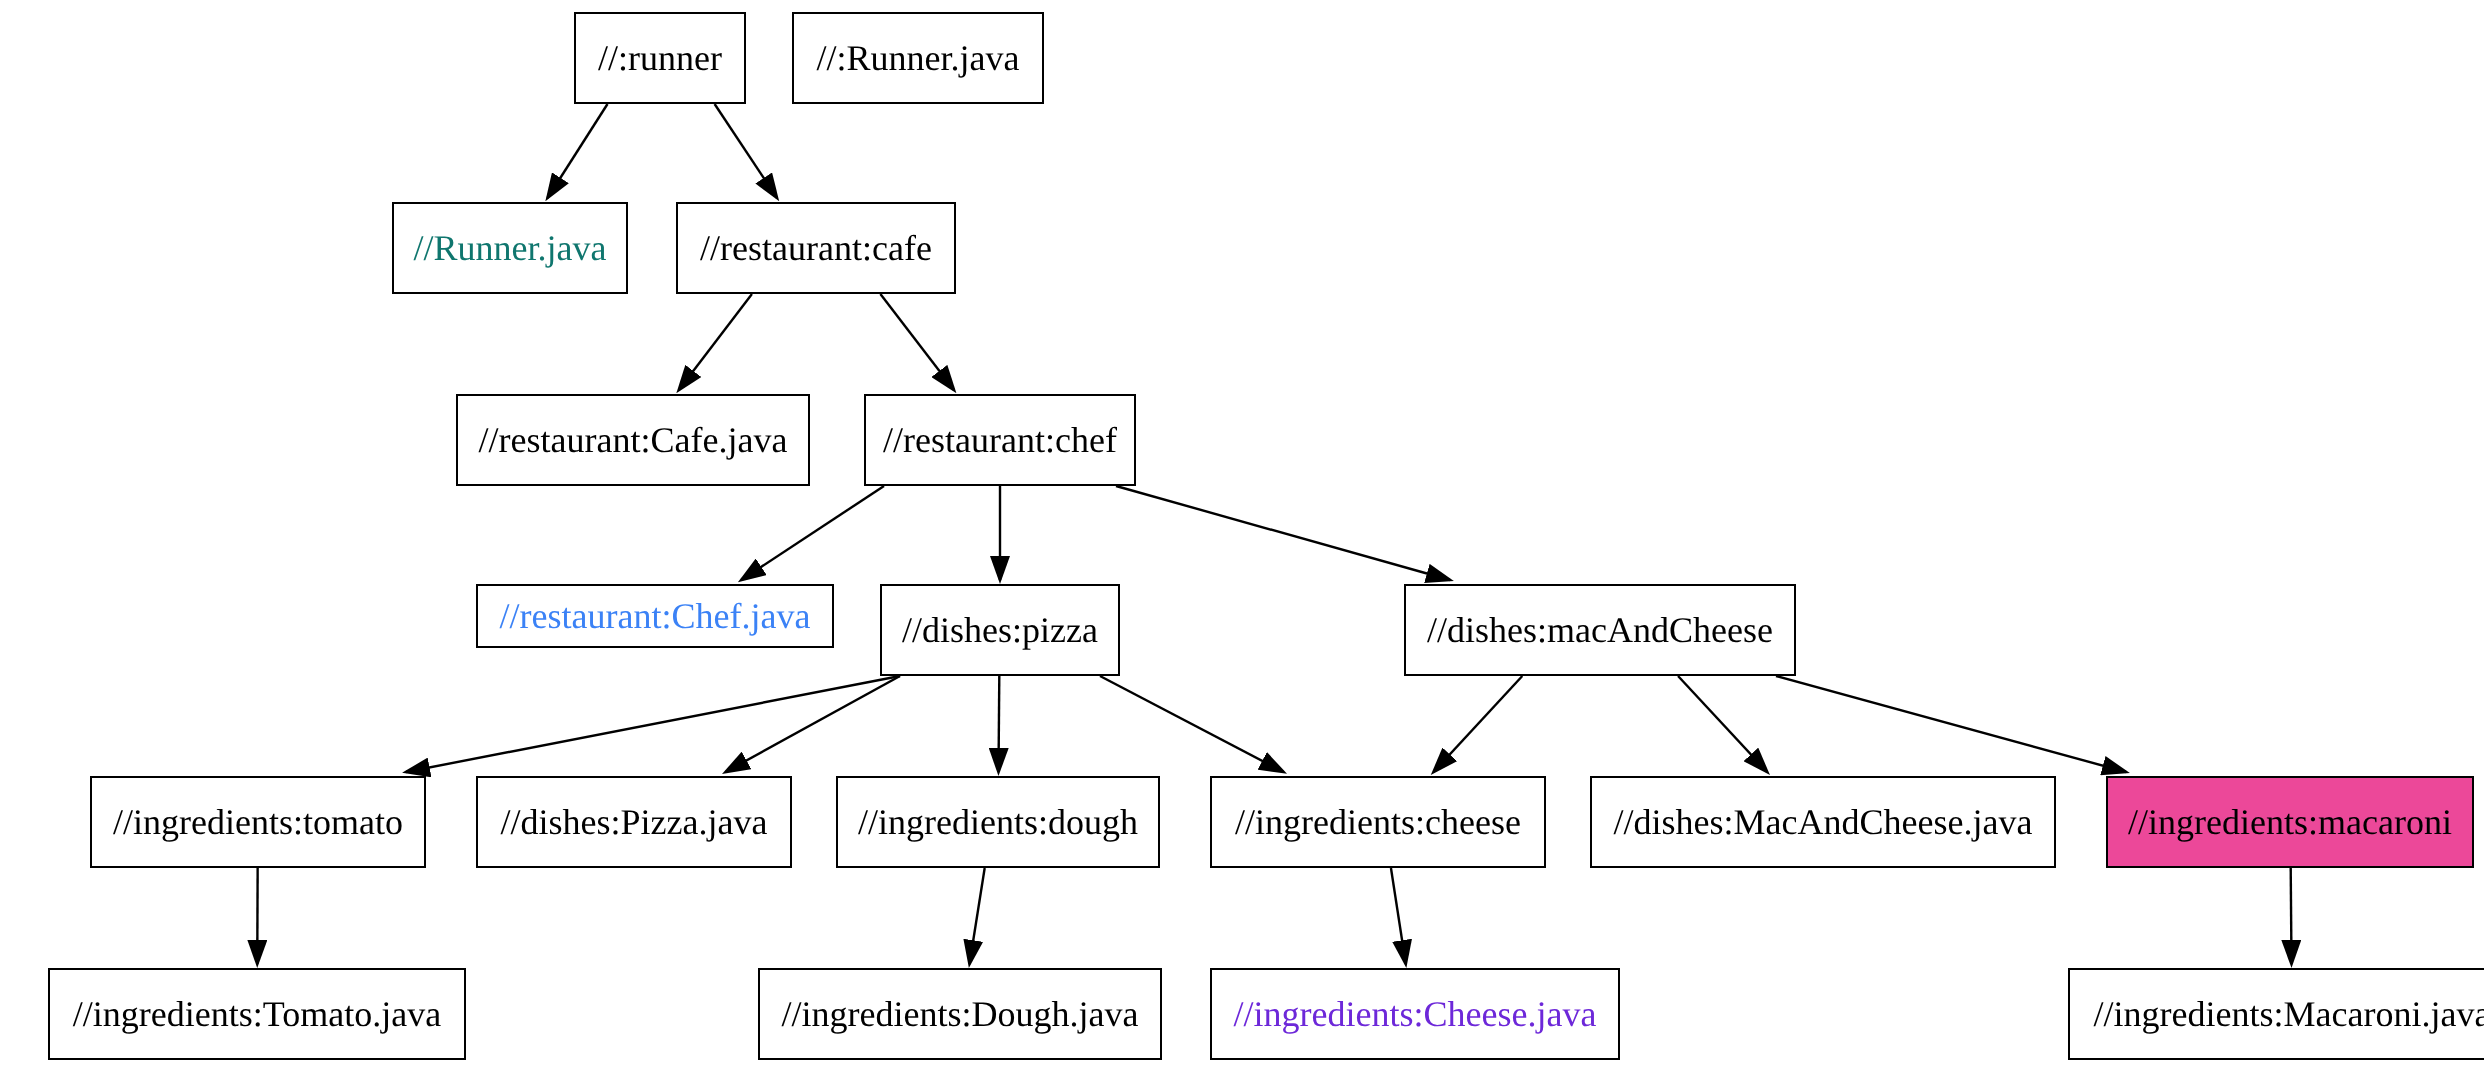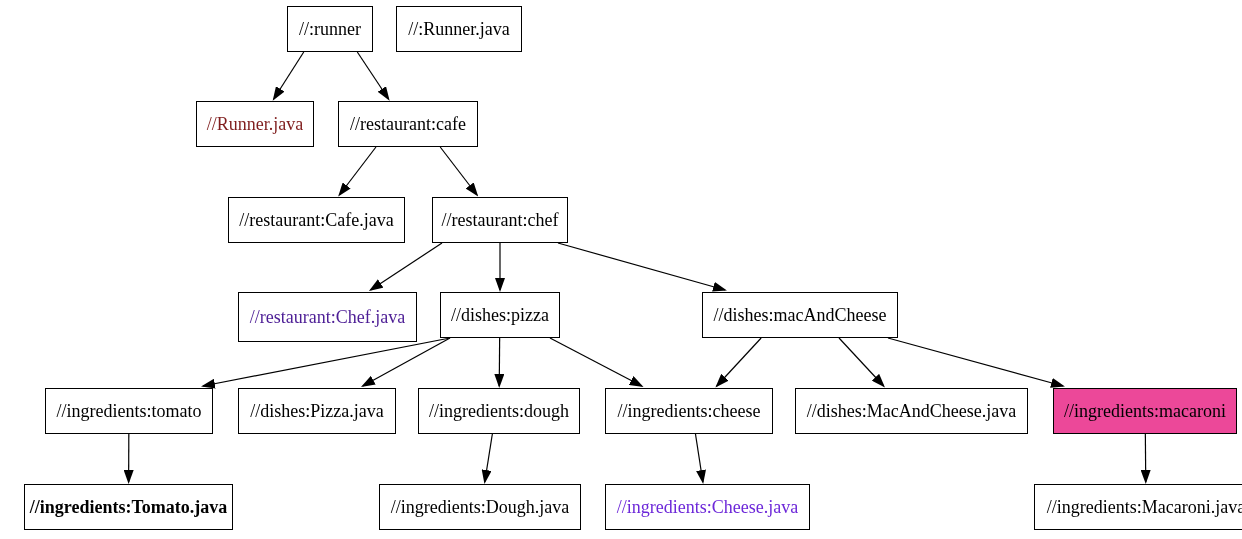--- a/index.html
+++ b/index.html
@@ -63,33 +63,33 @@
         <line x1="1125.35" y1="434" x2="1125.75" y2="482" stroke="#000000" stroke-width="1.2" marker-end="url(#arrowhead)"></line>
       </g>
   </svg>
 
 <div class="node" style="left: 267px; top: 6px; width: 86px; height: 46px; background: rgb(255, 255, 255); border-color: rgb(0, 0, 0); color: rgb(0, 0, 0);">
       <span>//:runner</span>
     </div>
     <div class="node" style="left: 376px; top: 6px; width: 126px; height: 46px; background: rgb(255, 255, 255); border-color: rgb(0, 0, 0); color: rgb(0, 0, 0);">
       <span>//:Runner.java</span>
     </div>
-    <div class="node" style="left: 176px; top: 101px; width: 118px; height: 46px; background: rgb(255, 255, 255); border-color: rgb(0, 0, 0); color: #7f1d1d;">
+    <div class="node" style="left: 176px; top: 101px; width: 118px; height: 46px; background: rgb(255, 255, 255); border-color: rgb(0, 0, 0); color: #0f766e;">
       <span>//Runner.java</span>
     </div>
     <div class="node" style="left: 318px; top: 101px; width: 140px; height: 46px; background: rgb(255, 255, 255); border-color: rgb(0, 0, 0); color: rgb(0, 0, 0); align-items: center;">
       <span>//restaurant:cafe</span>
     </div>
     <div class="node" style="left: 208px; top: 197px; width: 177px; height: 46px; background: rgb(255, 255, 255); border-color: rgb(0, 0, 0); color: rgb(0, 0, 0);">
       <span>//restaurant:Cafe.java</span>
     </div>
     <div class="node" style="left: 412px; top: 197px; width: 136px; height: 46px; background: rgb(255, 255, 255); border-color: rgb(0, 0, 0); color: rgb(0, 0, 0);">
       <span>//restaurant:chef</span>
     </div>
-    <div class="node" style="left: 218px; top: 292px; width: 179px; height: 50px; background: rgb(255, 255, 255); border-color: rgb(0, 0, 0); color: #4c1d95;">
+    <div class="node" style="left: 218px; top: 292px; width: 179px; height: 32px; background: rgb(255, 255, 255); border-color: rgb(0, 0, 0); color: #3b82f6;">
       <span>//restaurant:Chef.java</span>
     </div>
     <div class="node" style="left: 420px; top: 292px; width: 120px; height: 46px; background: rgb(255, 255, 255); border-color: rgb(0, 0, 0); color: rgb(0, 0, 0);">
       <span>//dishes:pizza</span>
     </div>
     <div class="node" style="left: 682px; top: 292px; width: 196px; height: 46px; background: rgb(255, 255, 255); border-color: rgb(0, 0, 0); color: rgb(0, 0, 0);">
       <span>//dishes:macAndCheese</span>
     </div>
     <div class="node" style="left: 25px; top: 388px; width: 168px; height: 46px; background: rgb(255, 255, 255); border-color: rgb(0, 0, 0); color: rgb(0, 0, 0);">
       <span>//ingredients:tomato</span>
@@ -102,21 +102,21 @@
     </div>
     <div class="node" style="left: 585px; top: 388px; width: 168px; height: 46px; background: rgb(255, 255, 255); border-color: rgb(0, 0, 0); color: rgb(0, 0, 0);">
       <span>//ingredients:cheese</span>
     </div>
     <div class="node" style="left: 775px; top: 388px; width: 233px; height: 46px; background: rgb(255, 255, 255); border-color: rgb(0, 0, 0); color: rgb(0, 0, 0);">
       <span>//dishes:MacAndCheese.java</span>
     </div>
     <div class="node" style="left: 1033px; top: 388px; width: 184px; height: 46px; background: #ec4899; border-color: rgb(0, 0, 0); color: rgb(0, 0, 0);">
       <span>//ingredients:macaroni</span>
     </div>
-    <div class="node" style="left: 4px; top: 484px; width: 209px; height: 46px; background: rgb(255, 255, 255); border-color: rgb(0, 0, 0); color: rgb(0, 0, 0); font-weight: bold;">
+    <div class="node" style="left: 4px; top: 484px; width: 209px; height: 46px; background: rgb(255, 255, 255); border-color: rgb(0, 0, 0); color: rgb(0, 0, 0);">
       <span>//ingredients:Tomato.java</span>
     </div>
     <div class="node" style="left: 359px; top: 484px; width: 202px; height: 46px; background: rgb(255, 255, 255); border-color: rgb(0, 0, 0); color: rgb(0, 0, 0);">
       <span>//ingredients:Dough.java</span>
     </div>
     <div class="node" style="left: 585px; top: 484px; width: 205px; height: 46px; background: rgb(255, 255, 255); border-color: rgb(0, 0, 0); color: #6d28d9;">
       <span>//ingredients:Cheese.java</span>
     </div>
     <div class="node" style="left: 1014px; top: 484px; width: 224px; height: 46px; background: rgb(255, 255, 255); border-color: rgb(0, 0, 0); color: rgb(0, 0, 0); align-items: center;">
       <span>//ingredients:Macaroni.java</span>

